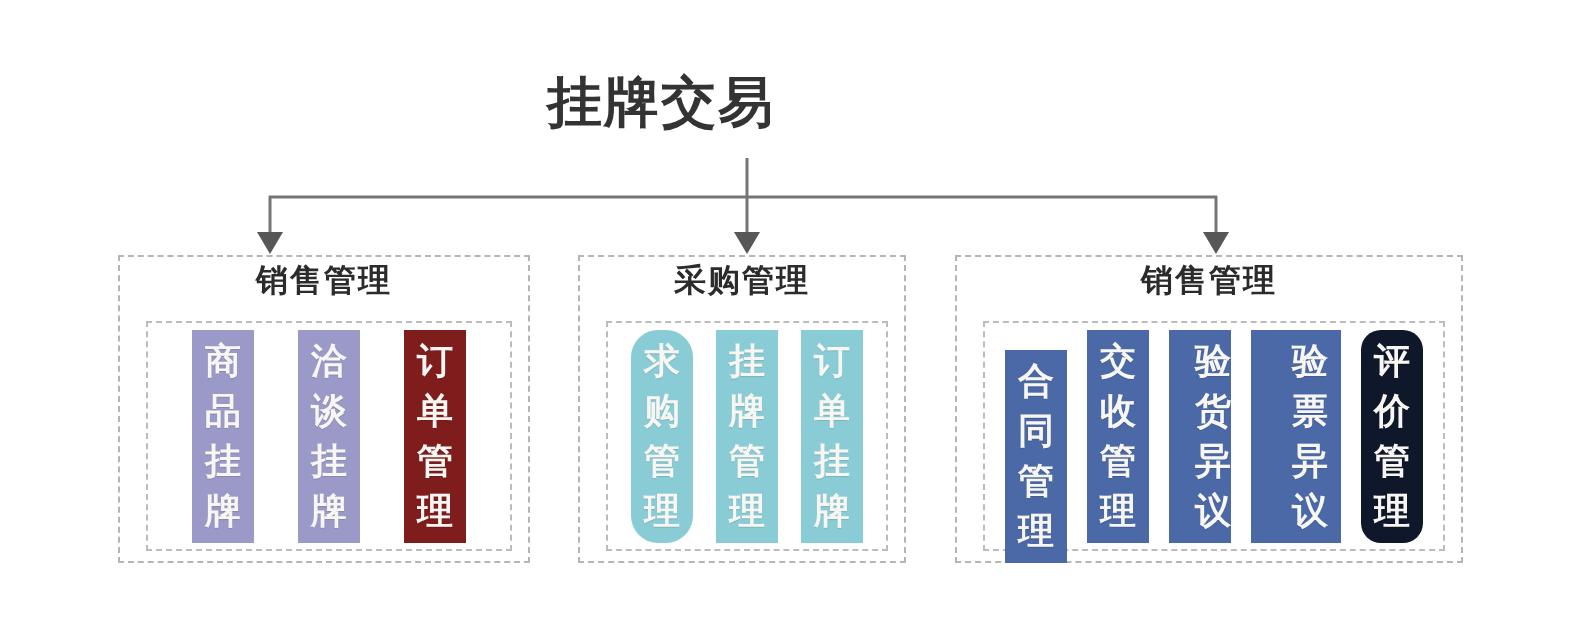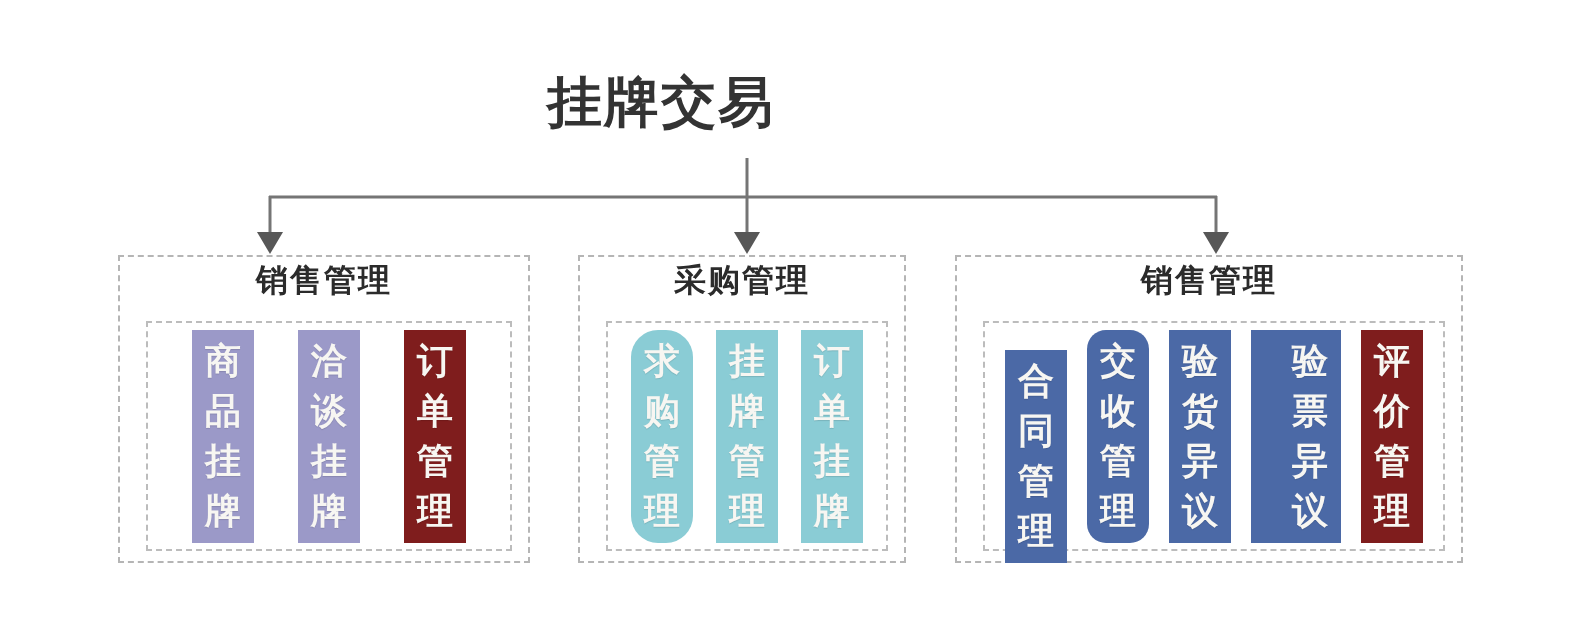--- a/index.html
+++ b/index.html
@@ -72,20 +72,20 @@
         <div class="col" style="background: rgb(138, 204, 213); border-radius: 27px;">求购管理</div>
         <div class="col" style="background: rgb(138, 204, 213);">挂牌管理</div>
         <div class="col" style="background: rgb(138, 204, 213);">订单挂牌</div>
       </div>
   </div>
 
   <div id="group-3" class="group">
     <div class="group-title">销售管理</div>
     <div class="inner">
         <div class="col" style="background: rgb(75, 105, 166); margin-top: 40px;">合同管理</div>
-        <div class="col" style="background: rgb(75, 105, 166); border-radius: 19px;">交收管理</div>
-        <div class="col" style="background: rgb(75, 105, 166);">验货异议</div>
+        <div class="col" style="background: rgb(75, 105, 166);">交收管理</div>
+        <div class="col" style="background: rgb(75, 105, 166); text-align: right;">验货异议</div>
         <div class="col" style="background: rgb(75, 105, 166); padding-left: 28px;">验票异议</div>
-        <div class="col" style="background: #7f1d1d;">评价管理</div>
+        <div class="col" style="background: #0f172a; border-radius: 20px;">评价管理</div>
       </div>
   </div>
 
 </div>
 
 </body></html>

